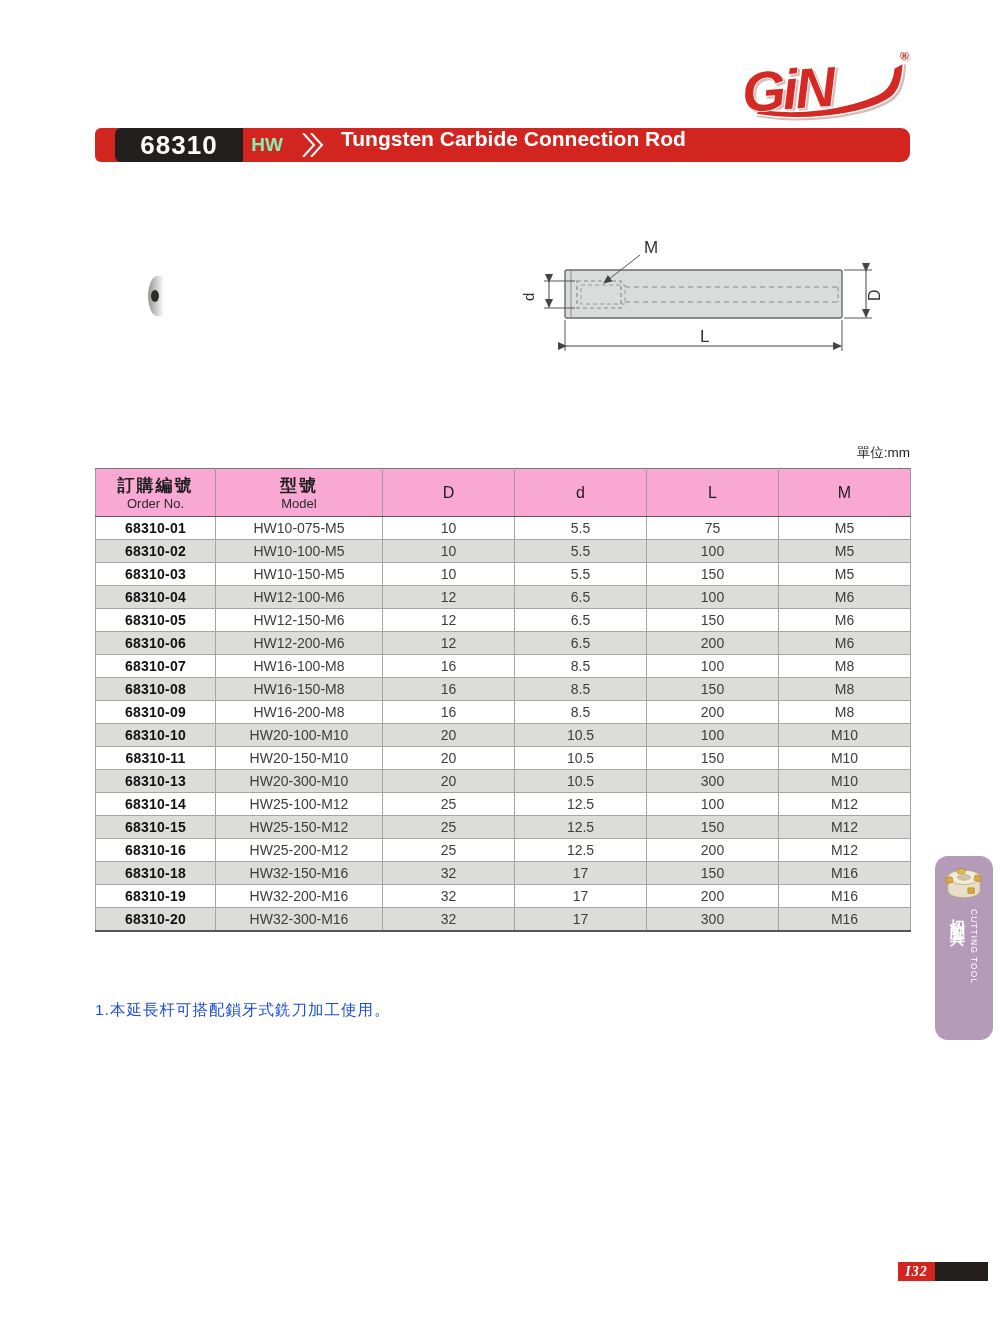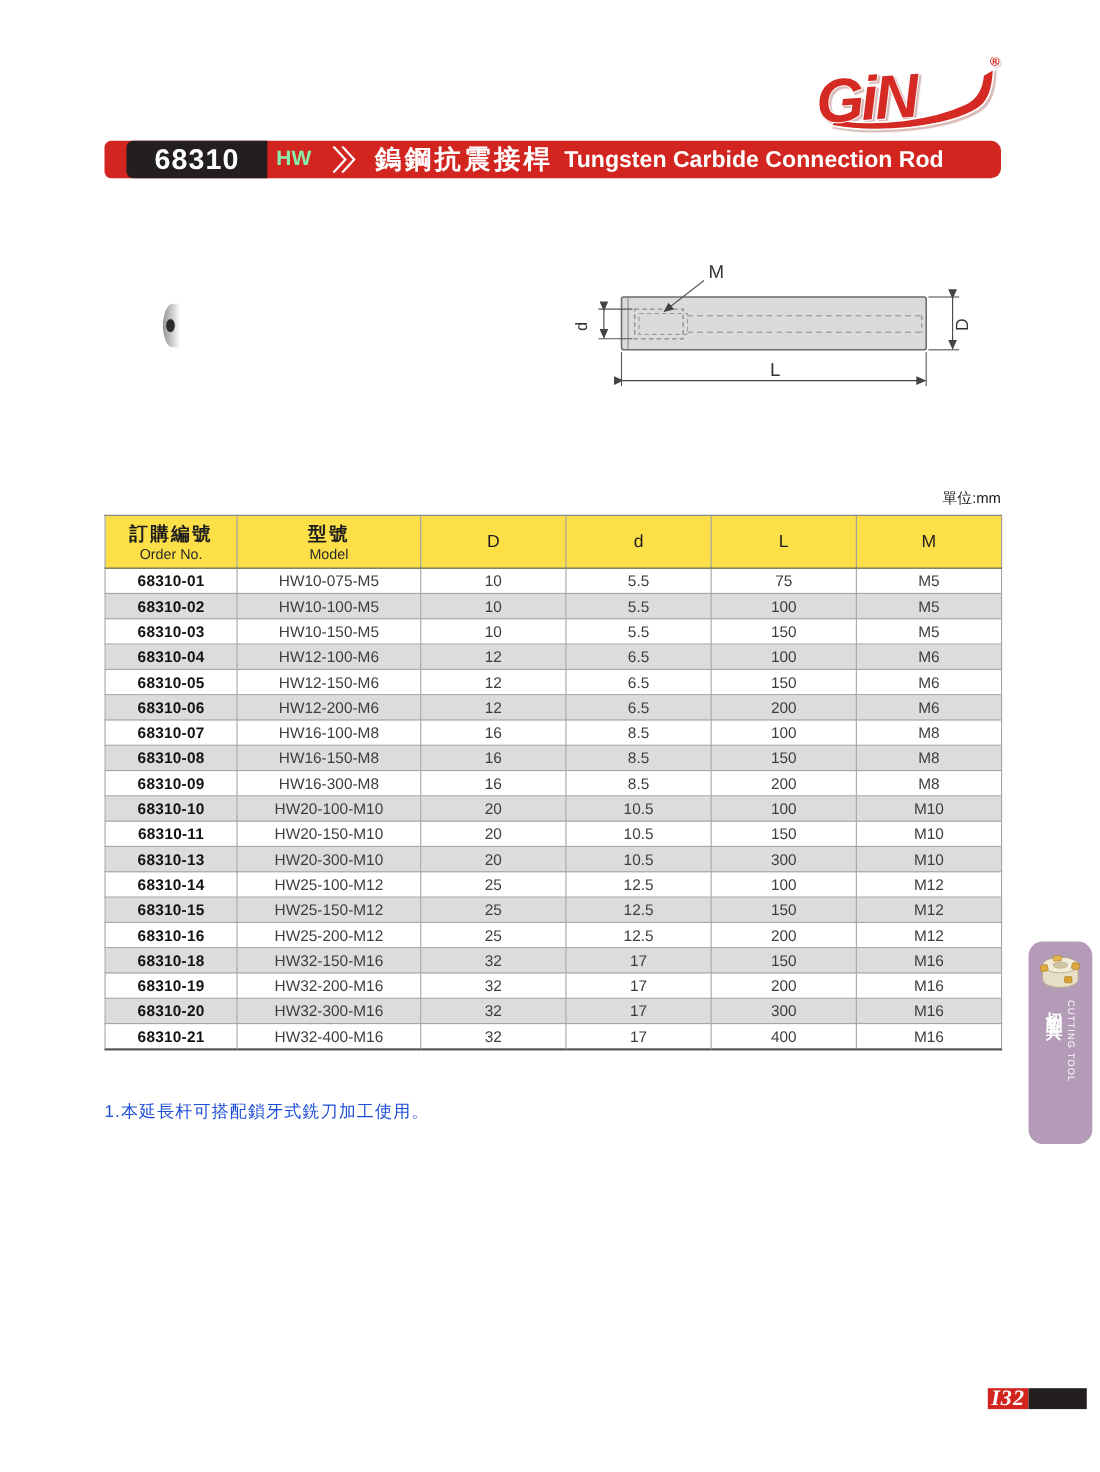--- a/index.html
+++ b/index.html
@@ -65,21 +65,21 @@
 
   
   .unit-label { position:absolute; right:90px; top:444px; font-size:13.5px; color:#1c1c1c; }
 
   
   .table-wrap { position:absolute; left:95px; top:468px; width:815px; }
   table.catalog { width:815px; border-collapse:collapse; table-layout:fixed; }
   table.catalog col.c0 { width:120px; } table.catalog col.c1 { width:167px; }
   table.catalog col.c2, table.catalog col.c3, table.catalog col.c4, table.catalog col.c5 { width:132px; }
   table.catalog th {
-    background:#fde047; border:1px solid #9c9c9c; border-top:1.5px solid #777;
+    background:#f9a8d4; border:1px solid #9c9c9c; border-top:1.5px solid #777;
     border-bottom:1.5px solid #555; height:48px; text-align:center; vertical-align:middle;
     font-weight:normal; color:#1d1d1d;
   }
   .th-zh { display:block; font-size:17px; font-weight:bold; letter-spacing:2px; line-height:21px; }
   .th-en { display:block; font-size:13px; line-height:15px; color:#2a2a2a; }
   .th-dim { font-size:16px; font-weight:bold; }
   table.catalog td {
     border:1px solid #a5a5a3; height:22px; line-height:22px; text-align:center;
     font-size:14px; color:#3d3d3d; padding:0;
   }
@@ -105,21 +105,21 @@
   .tab-en {
     writing-mode:vertical-rl;
     color:#fff; font-size:8.5px; letter-spacing:1px; line-height:10px; margin-top:2px;
   }
 
   
   .page-bar { position:absolute; left:898px; top:1262px; display:flex; height:19px; }
   .page-bar .red {
     width:37px; background:#d3251f; color:#fff; text-align:center;
     font-family:"Liberation Serif", serif; font-weight:bold; font-style:italic;
-    font-size:20px; line-height:19px; letter-spacing:1px;
+    font-size:14px; line-height:19px; letter-spacing:1px;
   }
   .page-bar .black { width:53px; background:#231f1e; }
 </style>
 </head>
 <body>
 
 <div class="page">
 
   <div class="logo">
     <svg viewBox="0 0 182 74" width="182" height="74">
@@ -135,21 +135,20 @@
     <div class="header-black">
       <span class="header-code">68310</span>
     </div>
     <div class="header-black-arrow"></div>
     <span class="header-series">HW</span>
     <svg class="header-chevron" width="28" height="24" viewBox="0 0 28 24">
       <polyline points="2,0 13,12 2,24" fill="none" stroke="#ffffff" stroke-width="2"></polyline>
       <polyline points="10,0 21,12 10,24" fill="none" stroke="#ffffff" stroke-width="2"></polyline>
     </svg>
     <div class="header-titles">
-      <span class="title-zh">鎢鋼抗震接桿</span>
       <span class="title-en">Tungsten Carbide Connection Rod</span>
     </div>
   </div>
 
   <div class="rod-photo">
     <div class="rod-end"></div>
     <div class="rod-hole"></div>
   </div>
 
   <svg class="diagram" viewBox="0 0 410 145">
@@ -276,21 +275,21 @@
           <tr>
             <td class="order">68310-08</td>
             <td>HW16-150-M8</td>
             <td>16</td>
             <td>8.5</td>
             <td>150</td>
             <td>M8</td>
           </tr>
           <tr>
             <td class="order">68310-09</td>
-            <td>HW16-300-M8</td>
+            <td>HW16-200-M8</td>
             <td>16</td>
             <td>8.5</td>
             <td>200</td>
             <td>M8</td>
           </tr>
           <tr>
             <td class="order">68310-10</td>
             <td>HW20-100-M10</td>
             <td>20</td>
             <td>10.5</td>
@@ -352,28 +351,20 @@
             <td>17</td>
             <td>200</td>
             <td>M16</td>
           </tr>
           <tr>
             <td class="order">68310-20</td>
             <td>HW32-300-M16</td>
             <td>32</td>
             <td>17</td>
             <td>300</td>
-            <td>M16</td>
-          </tr>
-          <tr>
-            <td class="order">68310-21</td>
-            <td>HW32-400-M16</td>
-            <td>32</td>
-            <td>17</td>
-            <td>400</td>
             <td>M16</td>
           </tr>
         </tbody>
     </table>
   </div>
 
   <div class="note">1.本延長杆可搭配鎖牙式銑刀加工使用。</div>
 
   <div class="side-tab">
     <svg class="tool-img" viewBox="0 0 44 40" width="44" height="38">

